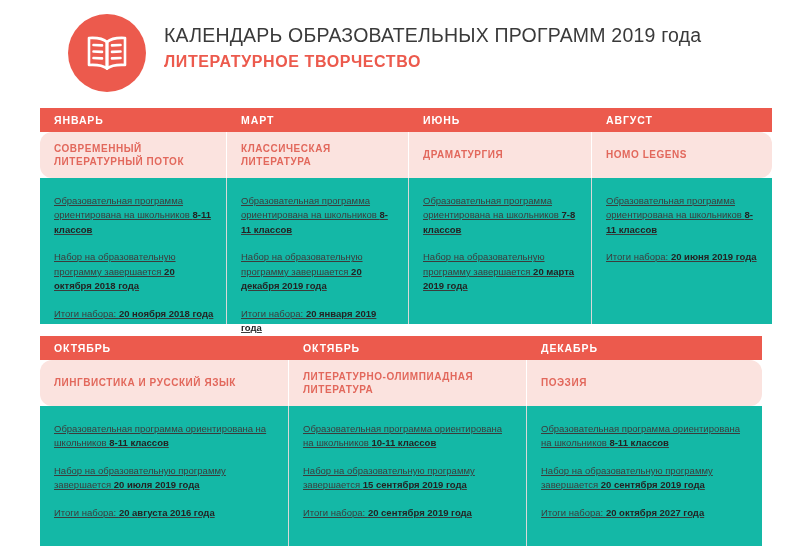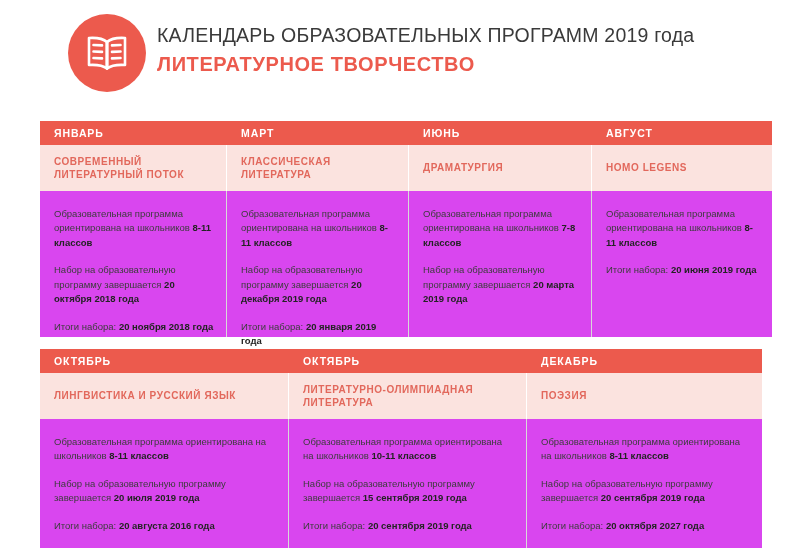--- a/index.html
+++ b/index.html
@@ -30,88 +30,89 @@
     border-radius: 50%;
     background: #ec5a4d;
     flex: 0 0 auto;
     display: flex;
     align-items: center;
     justify-content: center;
     margin-top: 2px;
   }
   .logo-circle svg { display: block; }
   .header-text {
-    margin-left: 11px;
+    margin-left: 18px;
     padding-top: 12px;
   }
   .title-main {
     font-size: 19.5px;
     letter-spacing: 0.2px;
     color: #3a3a3a;
     font-weight: 400;
     white-space: nowrap;
     line-height: 1.15;
   }
   .title-sub {
-    font-size: 20px;
+    font-size: 16px;
     font-weight: bold;
     color: #ec5a4d;
     letter-spacing: 0.6px;
     margin-top: 7px;
     white-space: nowrap;
     line-height: 1.15;
   }
 
   
   .table-block {
     position: absolute;
     left: 40px;
   }
   #table-1 { top: 108px; width: 732px; }
   #table-2 { top: 336px; width: 722px; }
 
   .month-row {
     display: flex;
     background: #ec5a4d;
     height: 24px;
-    margin-top: 13px;
   }
   .month-cell {
     color: #ffffff;
     font-size: 10.5px;
     font-weight: bold;
     letter-spacing: 0.9px;
     display: flex;
     align-items: center;
     padding-left: 14px;
     box-sizing: border-box;
   }
 
   .program-row {
     display: flex;
     background: #fbe3df;
     height: 46px;
+    border-radius: 12px;
   }
   .program-cell {
     color: #e2685c;
     font-size: 10px;
     font-weight: bold;
     letter-spacing: 0.55px;
     line-height: 1.35;
     display: flex;
     align-items: center;
     padding: 0 10px 0 14px;
     box-sizing: border-box;
     border-right: 1px solid #ffffff;
   }
   .program-cell:last-child { border-right: none; }
 
   .detail-row {
     display: flex;
-    background: #d946ef;
+    background: #14b8a6;
+    text-decoration: underline;
   }
   #table-1 .detail-row { height: 146px; }
   #table-2 .detail-row { height: 140px; }
 
   .detail-cell {
     box-sizing: border-box;
     padding: 16px 12px 0 14px;
     border-right: 1px solid #d8d8d8;
     font-size: 9.5px;
     line-height: 1.52;

